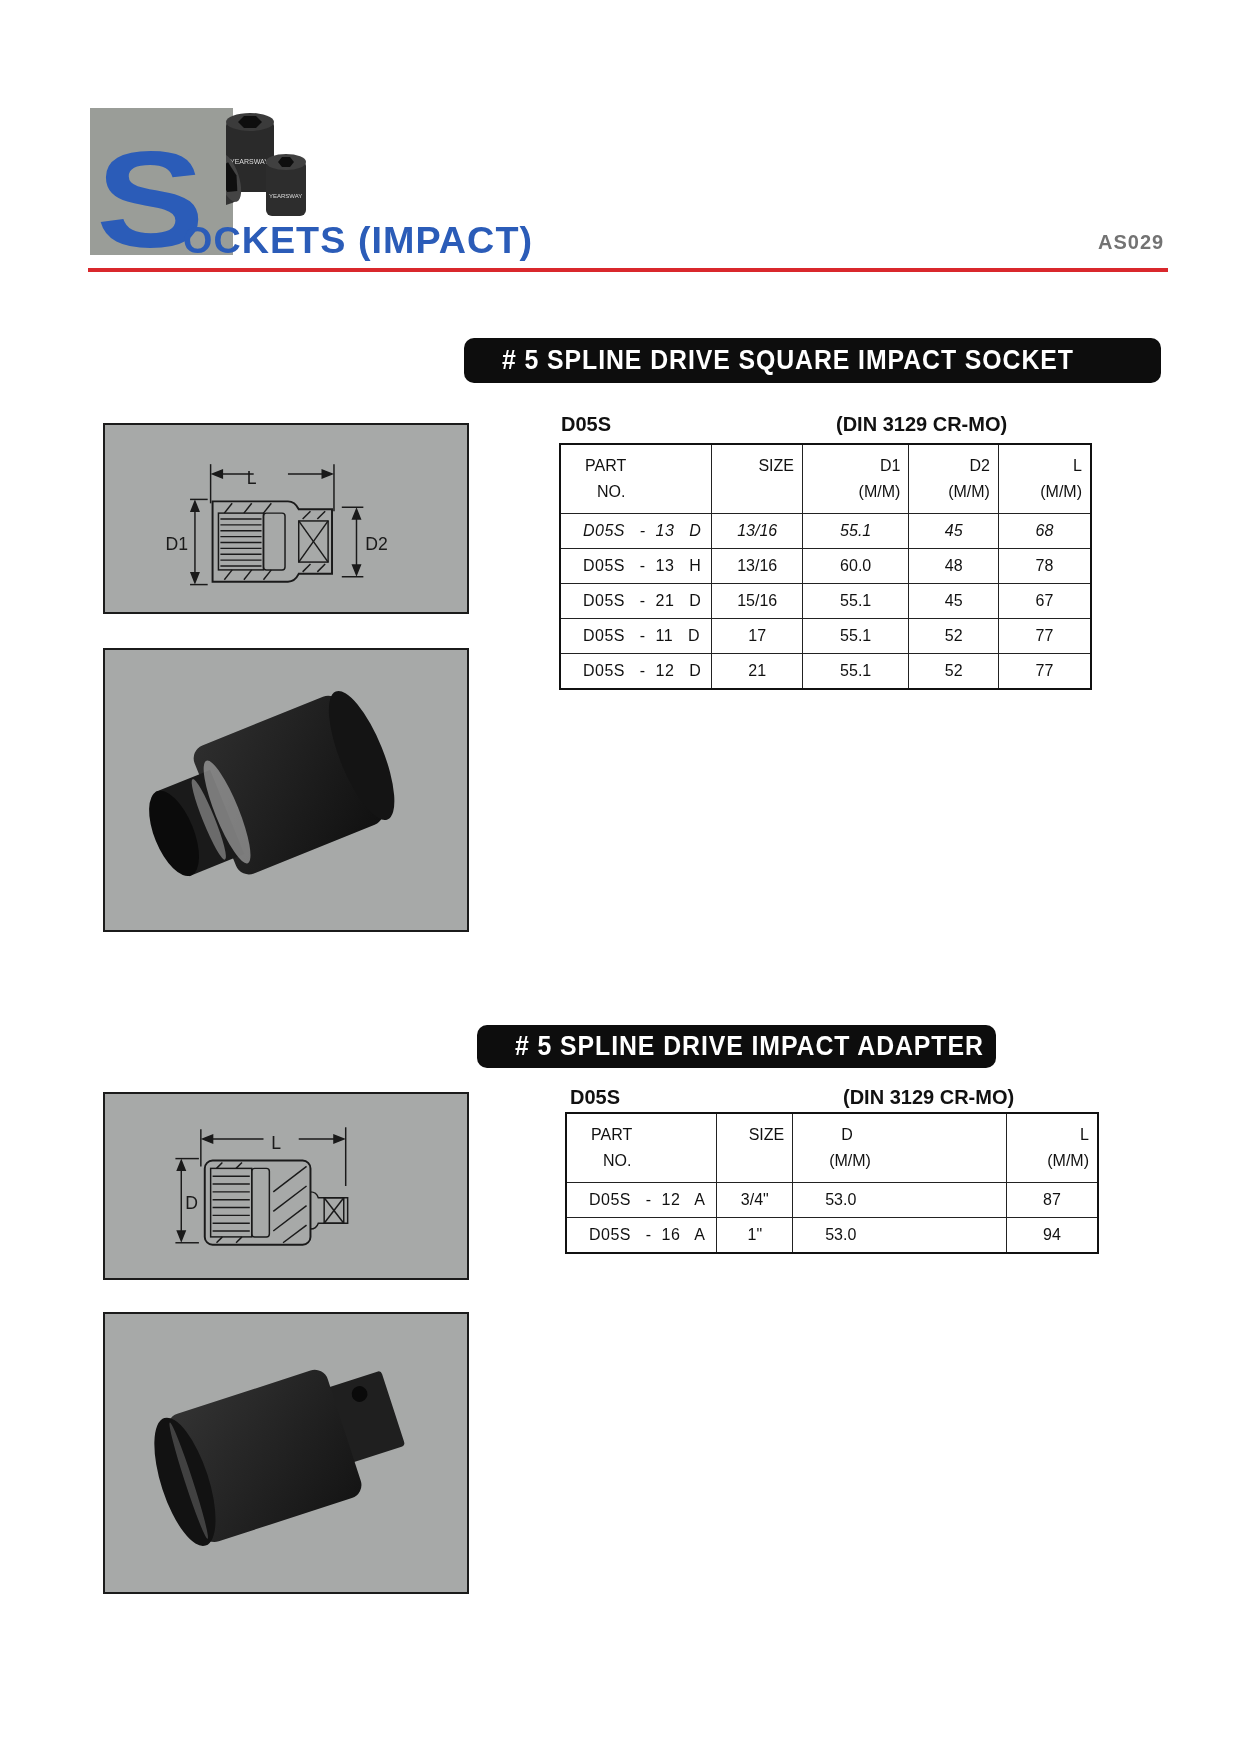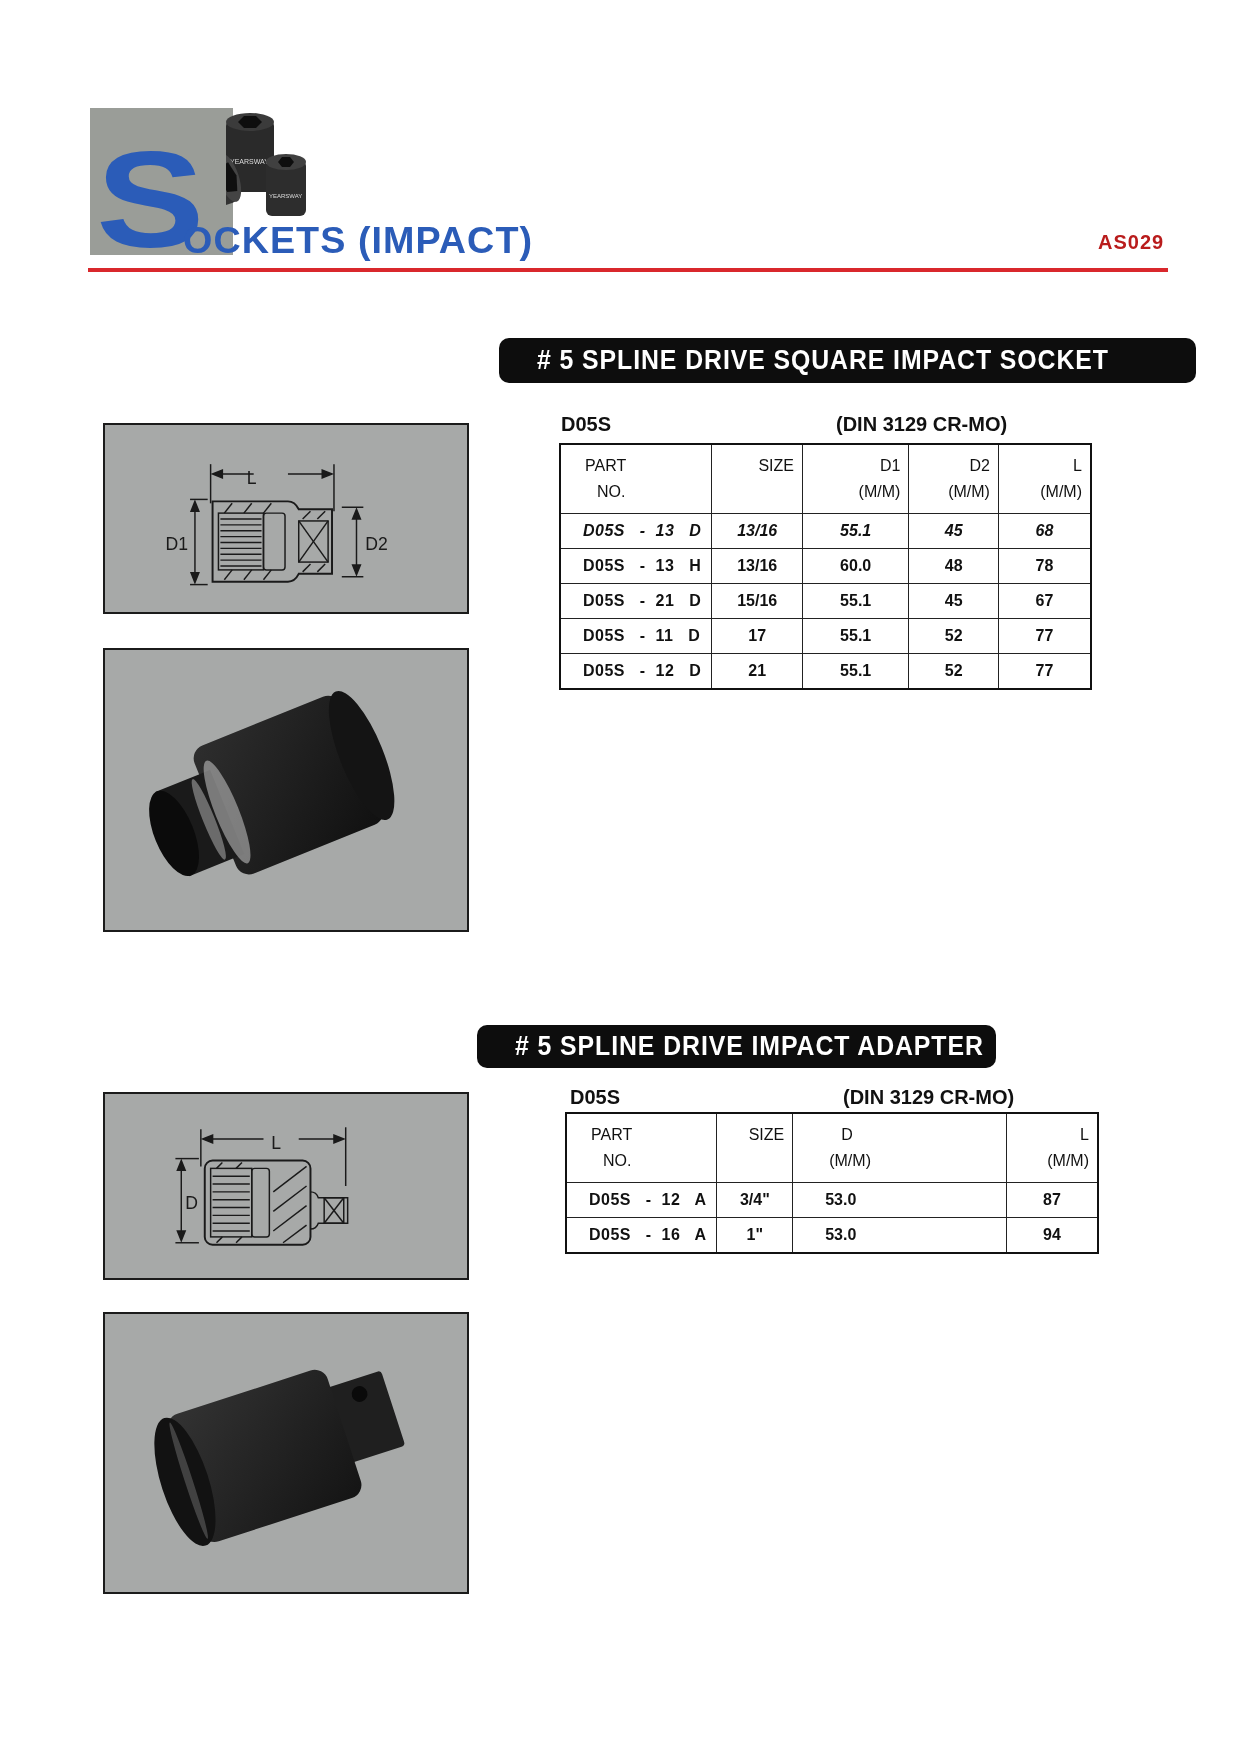--- a/index.html
+++ b/index.html
@@ -4,43 +4,43 @@
 <style>
   * { box-sizing: border-box; margin: 0; padding: 0; }
   html, body { width: 1241px; height: 1755px; background: #ffffff; overflow: hidden; }
   body { position: relative; font-family: "Liberation Sans", "DejaVu Sans", sans-serif; color: #111; }
 
   
   .logo-block { position: absolute; left: 90px; top: 108px; width: 143px; height: 147px; background: #9a9d98; }
   .logo-sockets { position: absolute; left: 226px; top: 112px; width: 120px; height: 140px; }
   .logo-S { position: absolute; left: 96px; top: 130px; font-family: "Liberation Sans", sans-serif; font-weight: 900; font-size: 138px; line-height: 1; color: #2b5cb8; letter-spacing: -2px; transform: scaleX(1.18); transform-origin: left top; }
   .title-rest { position: absolute; left: 183px; top: 222px; font-weight: bold; font-size: 37px; line-height: 1; color: #2b5cb8; letter-spacing: 1px; transform: scaleX(1.02); transform-origin: left top; white-space: nowrap; }
-  .page-code { position: absolute; left: 1098px; top: 232px; font-weight: bold; font-size: 20px; line-height: 1; color: #b91c1c; letter-spacing: 1px; }
+  .page-code { position: absolute; left: 1098px; top: 232px; font-weight: bold; font-size: 20px; line-height: 1; color: #737373; letter-spacing: 1px; }
   .header-rule { position: absolute; left: 88px; top: 268px; width: 1080px; height: 4px; background: #d9282c; }
 
   
   .banner { position: absolute; background: #0d0d0d; border-radius: 10px; color: #fff; font-weight: bold; white-space: nowrap; display: flex; align-items: center; }
   .banner span { display: inline-block; font-size: 27px; letter-spacing: 1px; transform: scaleX(0.92); transform-origin: left center; }
-  .banner-1 { left: 499px; top: 338px; width: 697px; height: 45px; padding-left: 38px; }
+  .banner-1 { left: 464px; top: 338px; width: 697px; height: 45px; padding-left: 38px; }
   .banner-2 { left: 477px; top: 1025px; width: 519px; height: 43px; padding-left: 38px; }
 
   
   .caption { position: absolute; font-weight: bold; font-size: 20px; line-height: 1; color: #111; white-space: nowrap; }
   .cap-left-1 { left: 561px; top: 414px; }
   .cap-right-1 { left: 836px; top: 414px; }
   .cap-left-2 { left: 570px; top: 1087px; }
   .cap-right-2 { left: 843px; top: 1087px; }
 
   
   table.spec { position: absolute; border-collapse: collapse; border: 2.5px solid #111; font-family: "Liberation Sans", sans-serif; font-size: 16px; color: #111; }
   table.spec td, table.spec th { border-left: 1.5px solid #222; border-right: 1.5px solid #222; font-weight: normal; padding: 8px; vertical-align: middle; }
   table.spec thead th { text-align: right; line-height: 26px; }
   table.spec thead th.part { text-align: left; padding-left: 24px; }
   table.spec thead th.part .l2 { padding-left: 12px; }
-  table.spec tbody td { border-top: 1.5px solid #222; text-align: center; height: 27px; font-weight: bold; }
+  table.spec tbody td { border-top: 1.5px solid #222; text-align: center; height: 27px; }
   table.spec tbody td.part { text-align: left; padding-left: 22px; white-space: pre; letter-spacing: 0.5px; }
   table.spec tbody tr.italic td { font-style: italic; }
   .spec-1 { left: 559px; top: 443px; width: 533px; }
   .spec-2 { left: 565px; top: 1112px; width: 534px; }
   .hdr-line { display: block; height: 26px; }
 
   
   .figure { position: absolute; background: #a7a9a8; border: 2.5px solid #1b1b1b; overflow: hidden; }
   .fig-diagram-1 { left: 103px; top: 423px; width: 366px; height: 191px; }
   .fig-photo-1   { left: 103px; top: 648px; width: 366px; height: 284px; }

